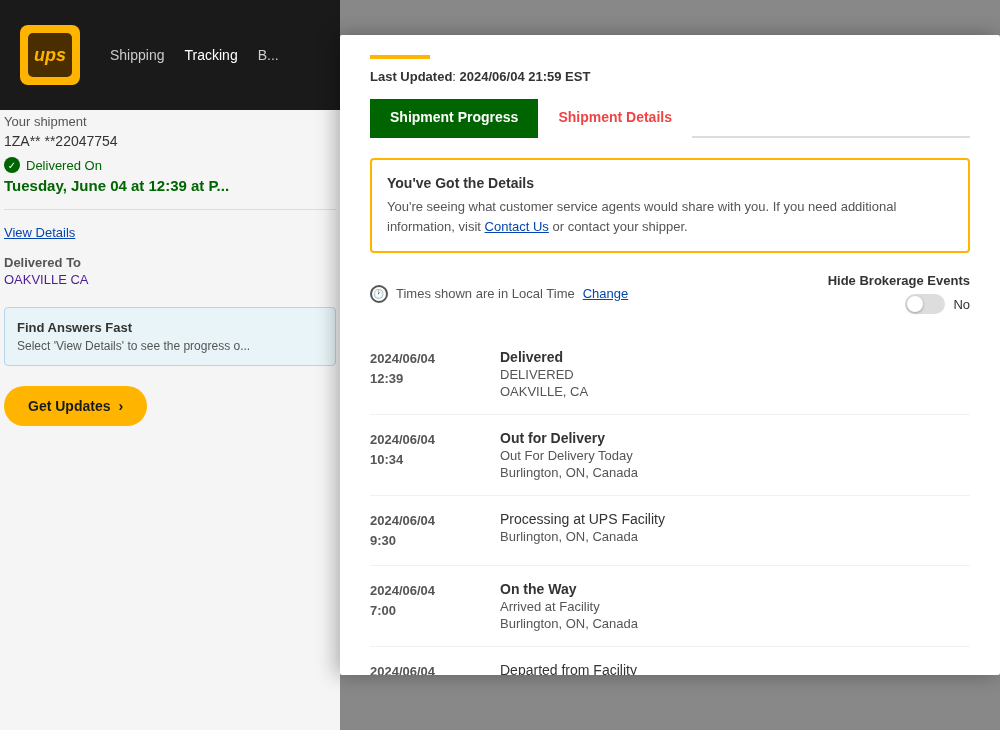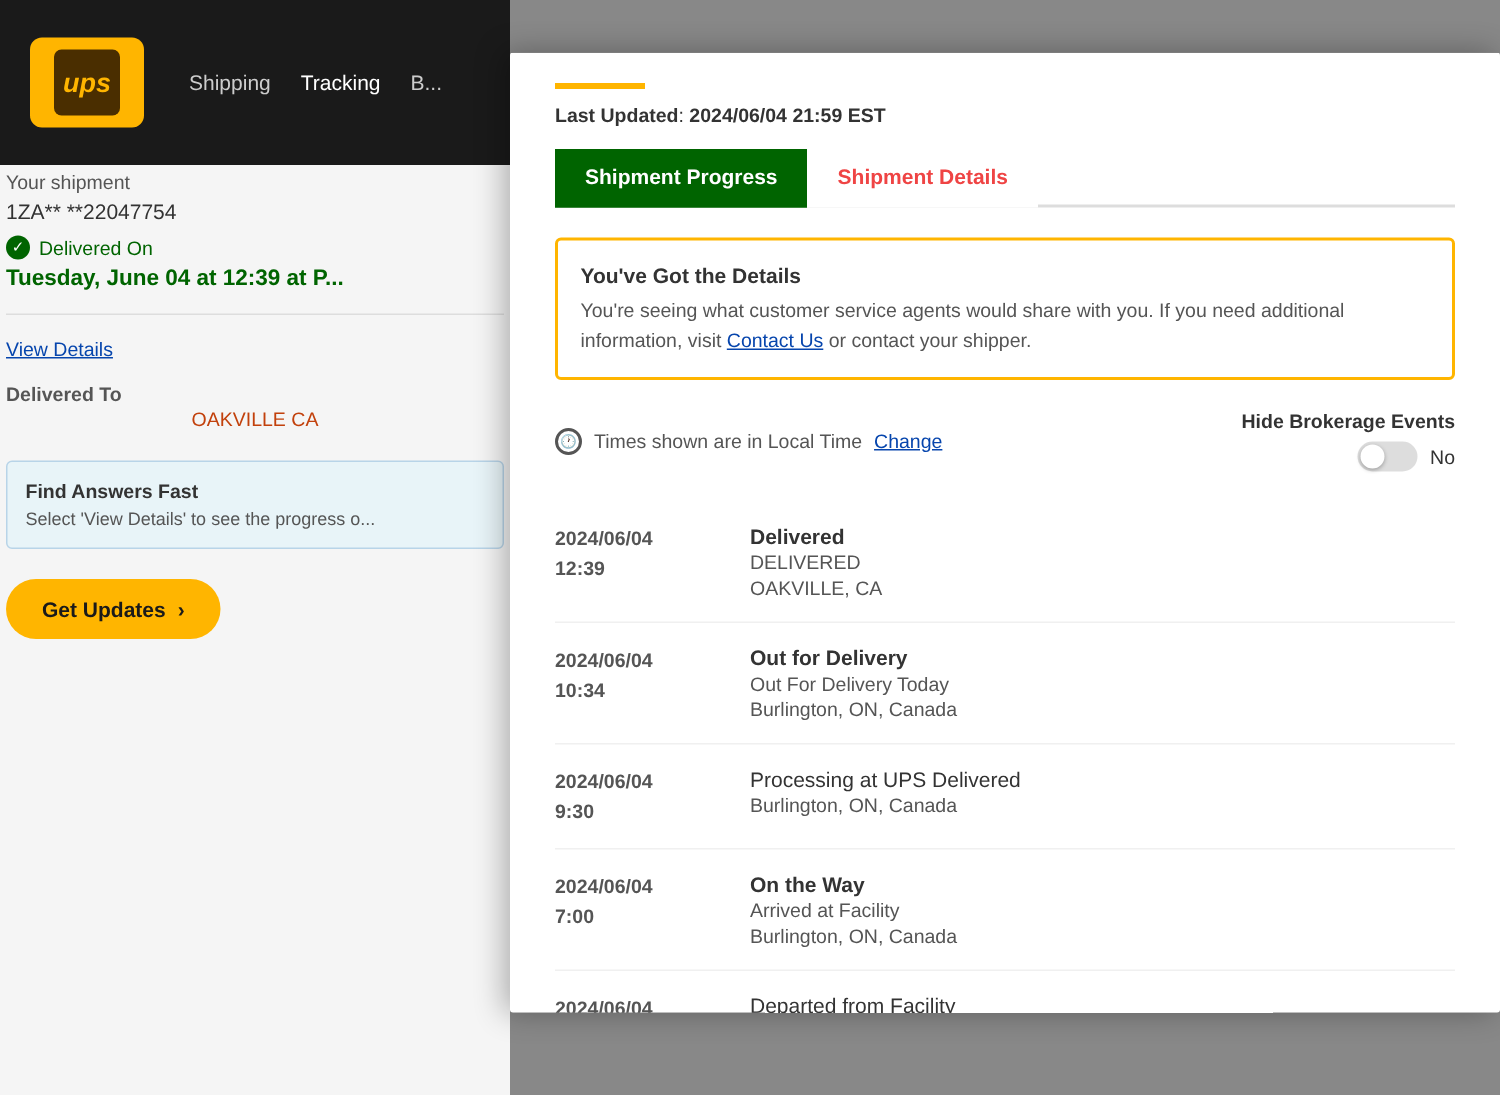--- a/index.html
+++ b/index.html
@@ -26,21 +26,21 @@
     .ups-header {
       background: #1a1a1a;
       height: 110px;
       display: flex;
       align-items: center;
       padding: 0 20px;
       gap: 30px;
     }
 
     .ups-logo {
-      width: 76px;
+      width: 60px;
       height: 60px;
       background: #FFB500;
       border-radius: 8px;
       display: flex;
       align-items: center;
       justify-content: center;
       flex-shrink: 0;
     }
 
     .ups-logo-inner {
@@ -132,24 +132,23 @@
     }
 
     .delivered-to-label {
       color: #555;
       font-size: 13px;
       font-weight: bold;
       margin-bottom: 2px;
     }
 
     .delivered-to-value {
-      color: #c2410c;
+      color: #4c1d95;
       font-size: 13px;
       margin-bottom: 20px;
-      text-align: center;
     }
 
     .find-answers-box {
       background: #e8f4f8;
       border: 1px solid #b8d4e8;
       border-radius: 4px;
       padding: 12px;
       margin-bottom: 20px;
       margin-top: 14px;
     }
@@ -497,21 +496,21 @@
             <div class="event-desc">Out For Delivery Today</div>
             <div class="event-location">Burlington, ON, Canada</div>
           </div>
         </div>
         <div class="event-row">
           <div class="event-datetime">
             <span class="event-date">2024/06/04</span>
             <span class="event-time">9:30</span>
           </div>
           <div class="event-details">
-            <div class="event-status" style="font-weight: normal;">Processing at UPS Delivered</div>
+            <div class="event-status" style="font-weight: normal;">Processing at UPS Facility</div>
             <div class="event-location">Burlington, ON, Canada</div>
           </div>
         </div>
         <div class="event-row">
           <div class="event-datetime">
             <span class="event-date">2024/06/04</span>
             <span class="event-time">7:00</span>
           </div>
           <div class="event-details">
             <div class="event-status">On the Way</div>

